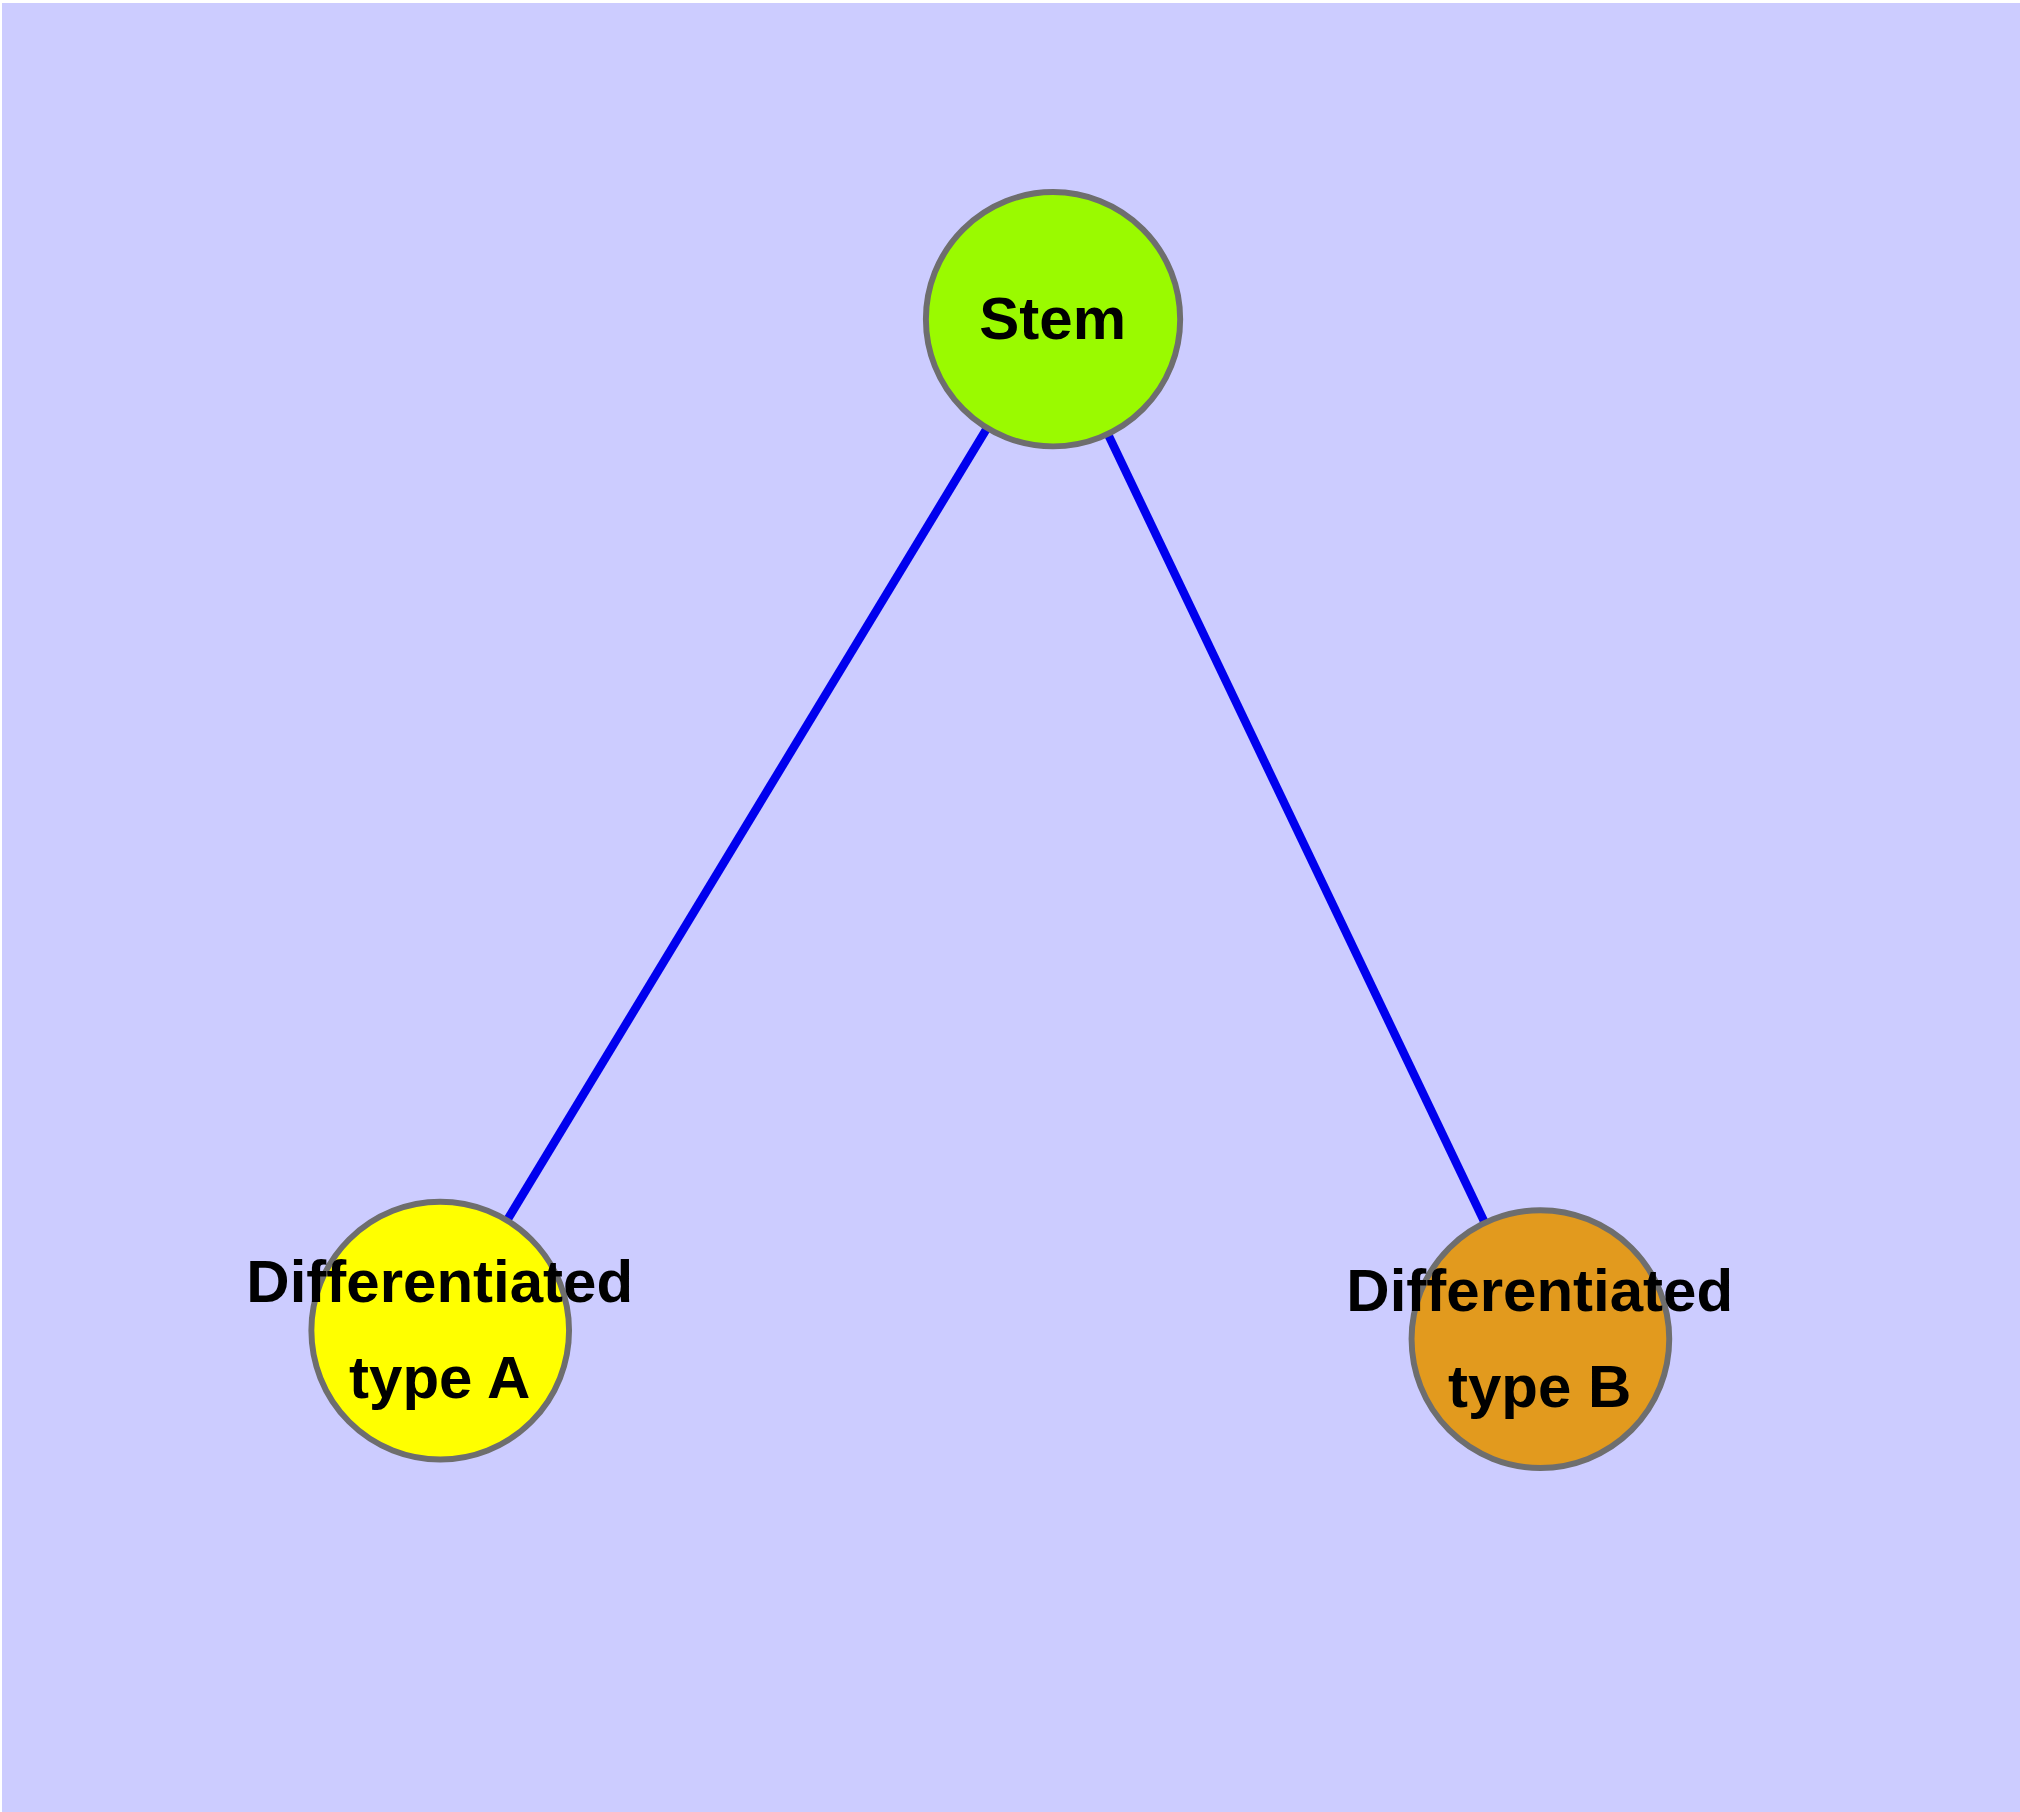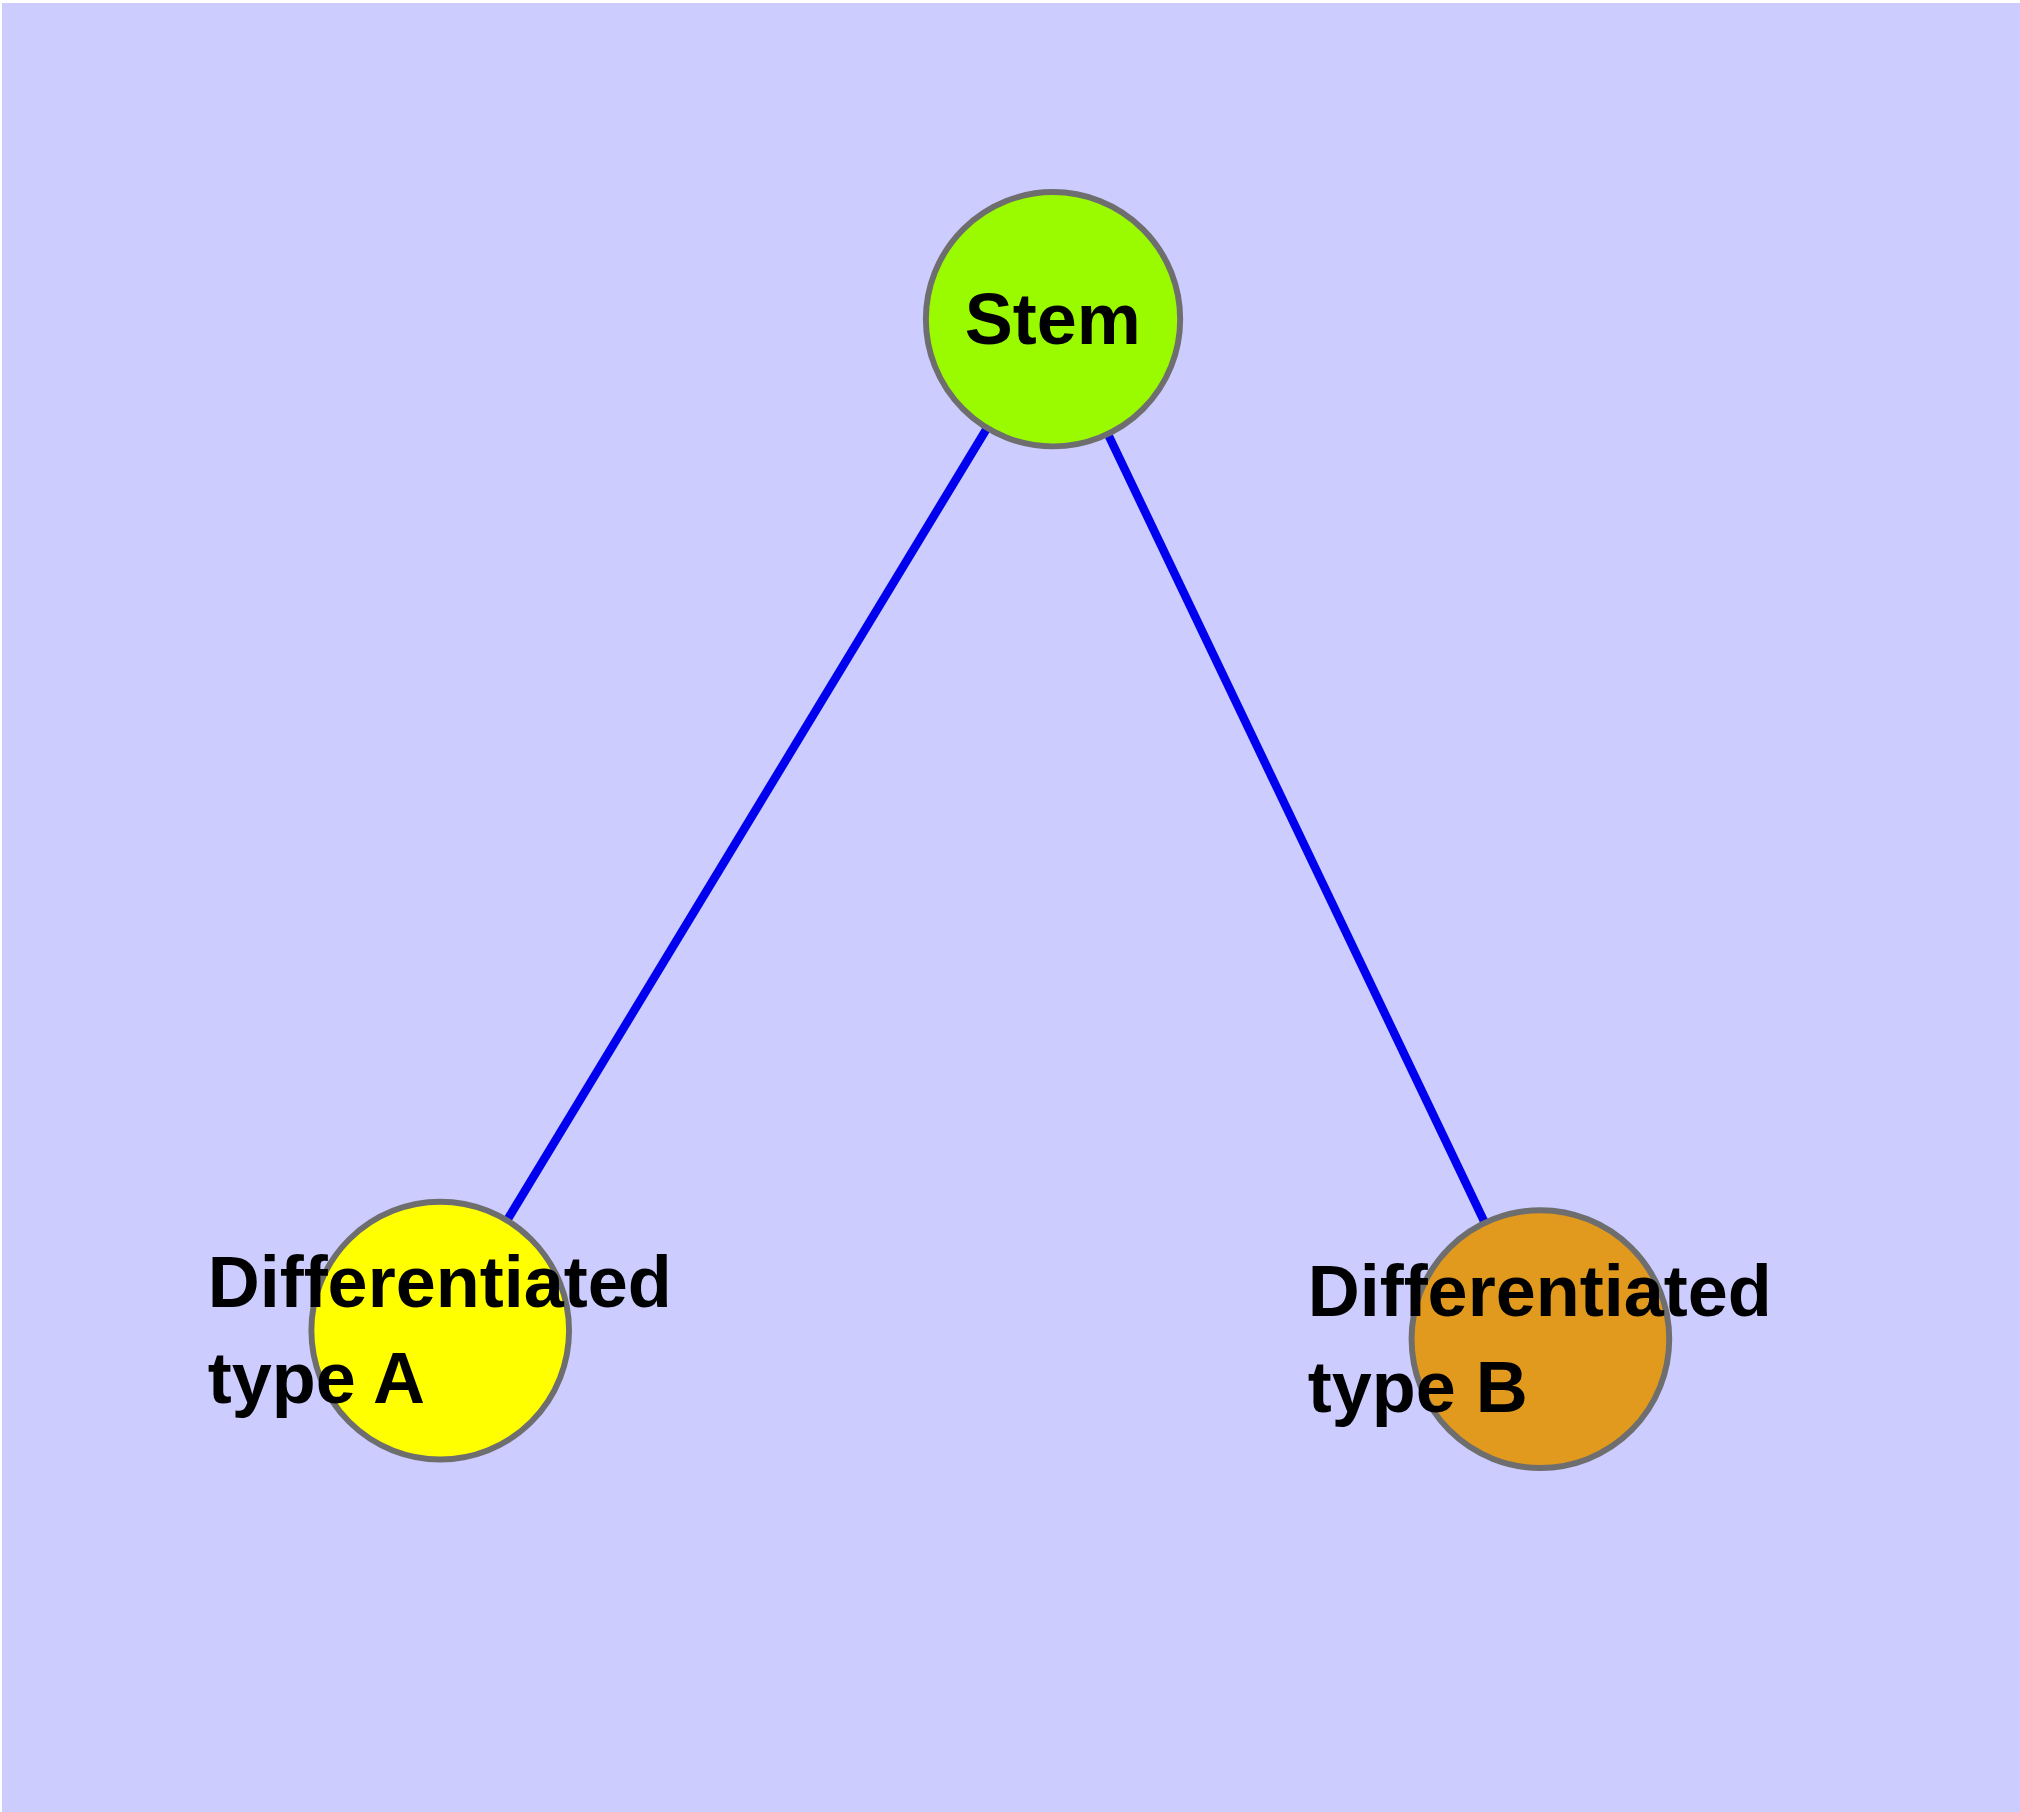--- a/index.html
+++ b/index.html
@@ -24,24 +24,24 @@
     display: block;
   }
   #graph-svg line {
     stroke-linecap: butt;
   }
   .node-label {
     position: absolute;
     transform: translate(-50%, -50%);
     font-family: "Liberation Sans", "DejaVu Sans", sans-serif;
     font-weight: bold;
-    font-size: 72px;
+    font-size: 60px;
     line-height: 96px;
     color: #000000;
-    text-align: left;
+    text-align: center;
     white-space: pre-line;
     pointer-events: none;
   }
 </style>
 </head>
 <body>
 
 <div id="canvas" style="background: rgb(204, 204, 255);">
   <svg id="graph-svg" viewBox="0 0 2382 2135" preserveAspectRatio="none">
     <line x1="1240" y1="373" x2="517" y2="1566" stroke="#0000EE" stroke-width="10"></line>

